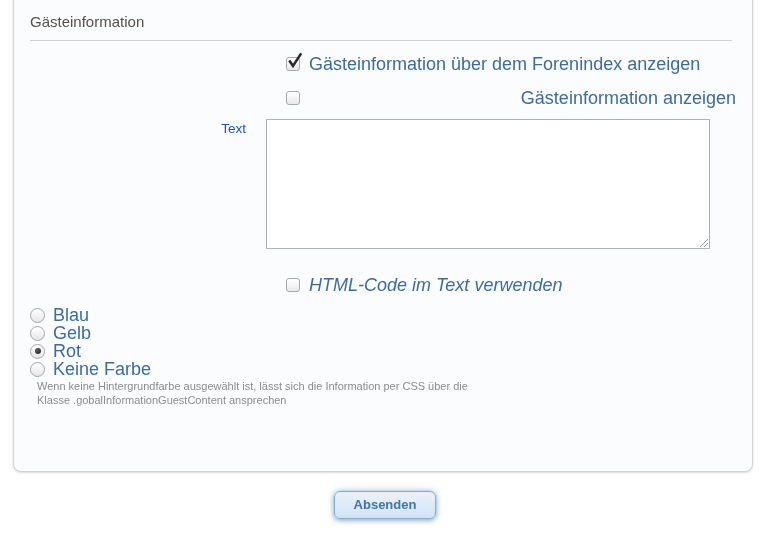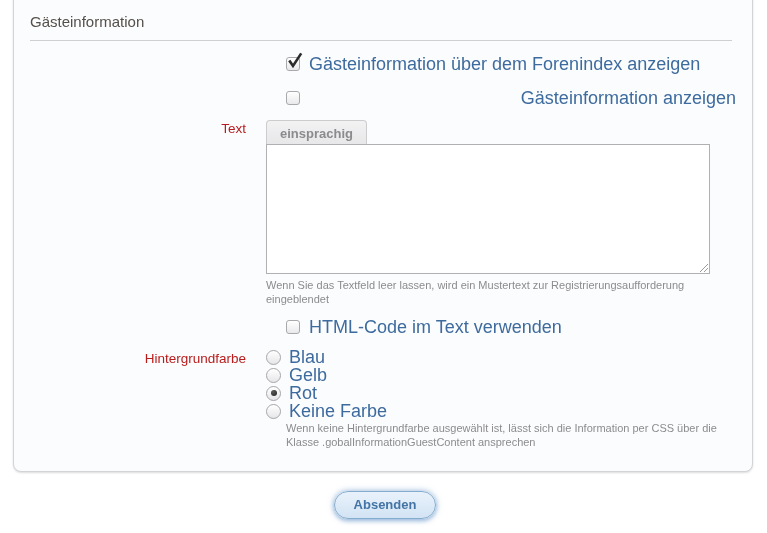--- a/index.html
+++ b/index.html
@@ -33,21 +33,21 @@
   }
 
   
   .row { display: flex; align-items: flex-start; }
   .label-col {
     width: 236px;
     flex-shrink: 0;
     text-align: right;
     padding-right: 20px;
     padding-top: 2px;
-    color: #b91c1c;
+    color: #1d4ed8;
     font-size: 13.5px;
     font-weight: normal;
   }
   .field-col { flex: 1; min-width: 0; }
   .indent { margin-left: 256px; }
 
   
   .check-row { display: flex; align-items: flex-start; }
   .checkbox {
     position: relative;
@@ -125,47 +125,47 @@
   }
 
   
   .help {
     color: #8c8c8e;
     font-size: 11px;
     line-height: 14px;
     margin-top: 4px;
     max-width: 470px;
   }
-  .help.indented { margin-left: 20px; max-width: 440px; margin-top: 1px; }
+  .help.indented { margin-left: 7px; max-width: 440px; margin-top: 1px; }
 
   
   .mt-1 { margin-top: 15px; }
   .mt-2 { margin-top: 18px; justify-content: space-between; }
   .mt-3 { margin-top: 13px; }
-  .mt-4 { margin-top: 13px; }
+  .mt-4 { margin-top: 28px; font-style: italic; }
   .mt-5 { margin-top: 14px; }
 
   
   .form-submit {
     position: absolute;
     top: 491px; left: 0;
     width: 767px;
     text-align: center;
   }
   .submit-button {
     display: inline-block;
     margin-left: 3px;
     padding: 5px 19px 6px 19px;
     font-family: "Liberation Sans", sans-serif;
     font-size: 13px;
     font-weight: bold;
     color: #4374a5;
     background: linear-gradient(#e9f2fb, #d2e3f4);
     border: 1px solid #84accf;
-    border-radius: 14px;
+    border-radius: 6px;
     box-shadow: 0 0 6px rgba(125,165,210,0.75), 0 2px 4px rgba(125,165,210,0.55);
     cursor: pointer;
   }
 </style>
 </head>
 <body>
 
 <div class="panel">
   <h2 class="panel-title">Gästeinformation</h2>
 
@@ -181,41 +181,38 @@
   <div class="check-row indent mt-2">
     <span class="checkbox">
       
     </span>
     <label class="check-label">Gästeinformation anzeigen</label>
   </div>
 
   <div class="row mt-3">
     <div class="label-col">Text</div>
     <div class="field-col">
-      <span class="tab">einsprachig</span>
       <div class="textarea-wrap">
         <textarea style=""></textarea>
         <svg class="resize-grip" viewBox="0 0 10 10">
           <line x1="2" y1="10" x2="10" y2="2" stroke="#9a9a9a" stroke-width="1"></line>
           <line x1="6" y1="10" x2="10" y2="6" stroke="#9a9a9a" stroke-width="1"></line>
         </svg>
       </div>
-      <p class="help">Wenn Sie das Textfeld leer lassen, wird ein Mustertext zur Registrierungsaufforderung eingeblendet</p>
     </div>
   </div>
 
   <div class="check-row indent mt-4">
     <span class="checkbox">
       
     </span>
     <label class="check-label">HTML-Code im Text verwenden</label>
   </div>
 
   <div class="row mt-5">
-    <div class="label-col">Hintergrundfarbe</div>
     <div class="field-col">
 
       <div class="radio-row">
         <span class="radio"></span>
         <label class="check-label">Blau</label>
       </div>
       <div class="radio-row">
         <span class="radio"></span>
         <label class="check-label">Gelb</label>
       </div>

